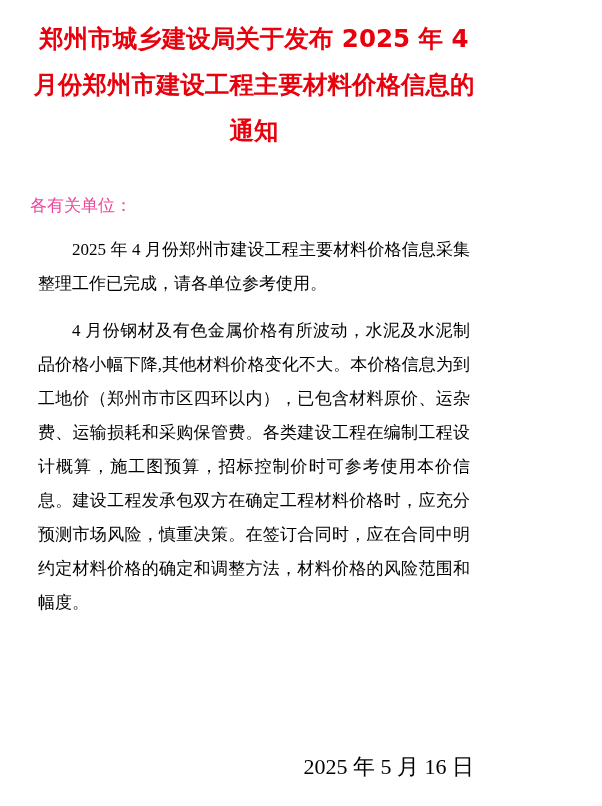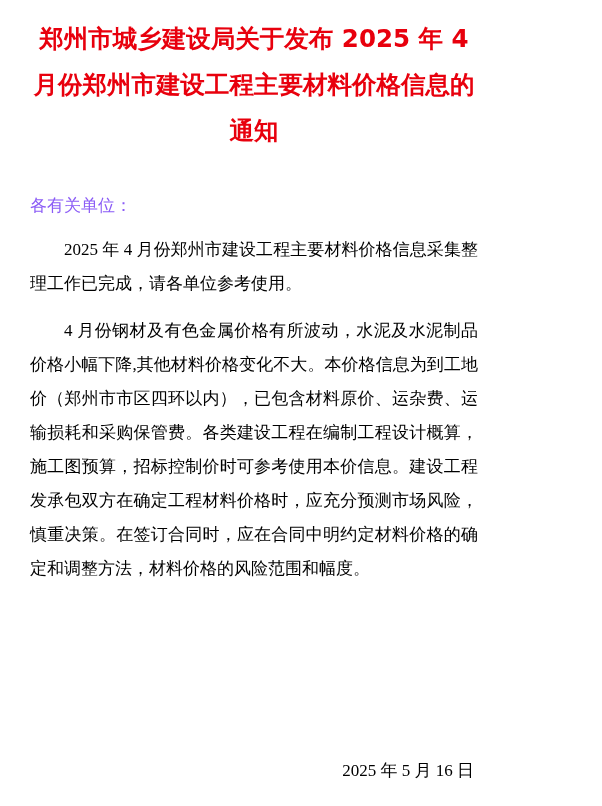--- a/index.html
+++ b/index.html
@@ -29,35 +29,35 @@
     text-align: center;
     letter-spacing: 0px;
     padding: 16px 26px 0 26px;
     box-sizing: border-box;
   }
   .salutation {
     font-size: 17px;
     line-height: 28px;
     padding: 38px 30px 0 30px;
     box-sizing: border-box;
-    color: #8b5cf6;
+    color: #ec4899;
   }
   .body-para {
     font-size: 17px;
     line-height: 34px;
     color: #000;
-    padding: 0 30px;
+    padding: 0 38px;
     box-sizing: border-box;
     text-align: justify;
     text-justify: inter-ideograph;
     margin-top: 13px;
     text-indent: 34px;
   }
   .date-line {
-    font-size: 17px;
+    font-size: 22px;
     color: #000;
     text-align: center;
     padding: 0 34px;
     box-sizing: border-box;
     position: absolute;
     right: 0;
     bottom: 24px;
   }
 </style>
 </head>

